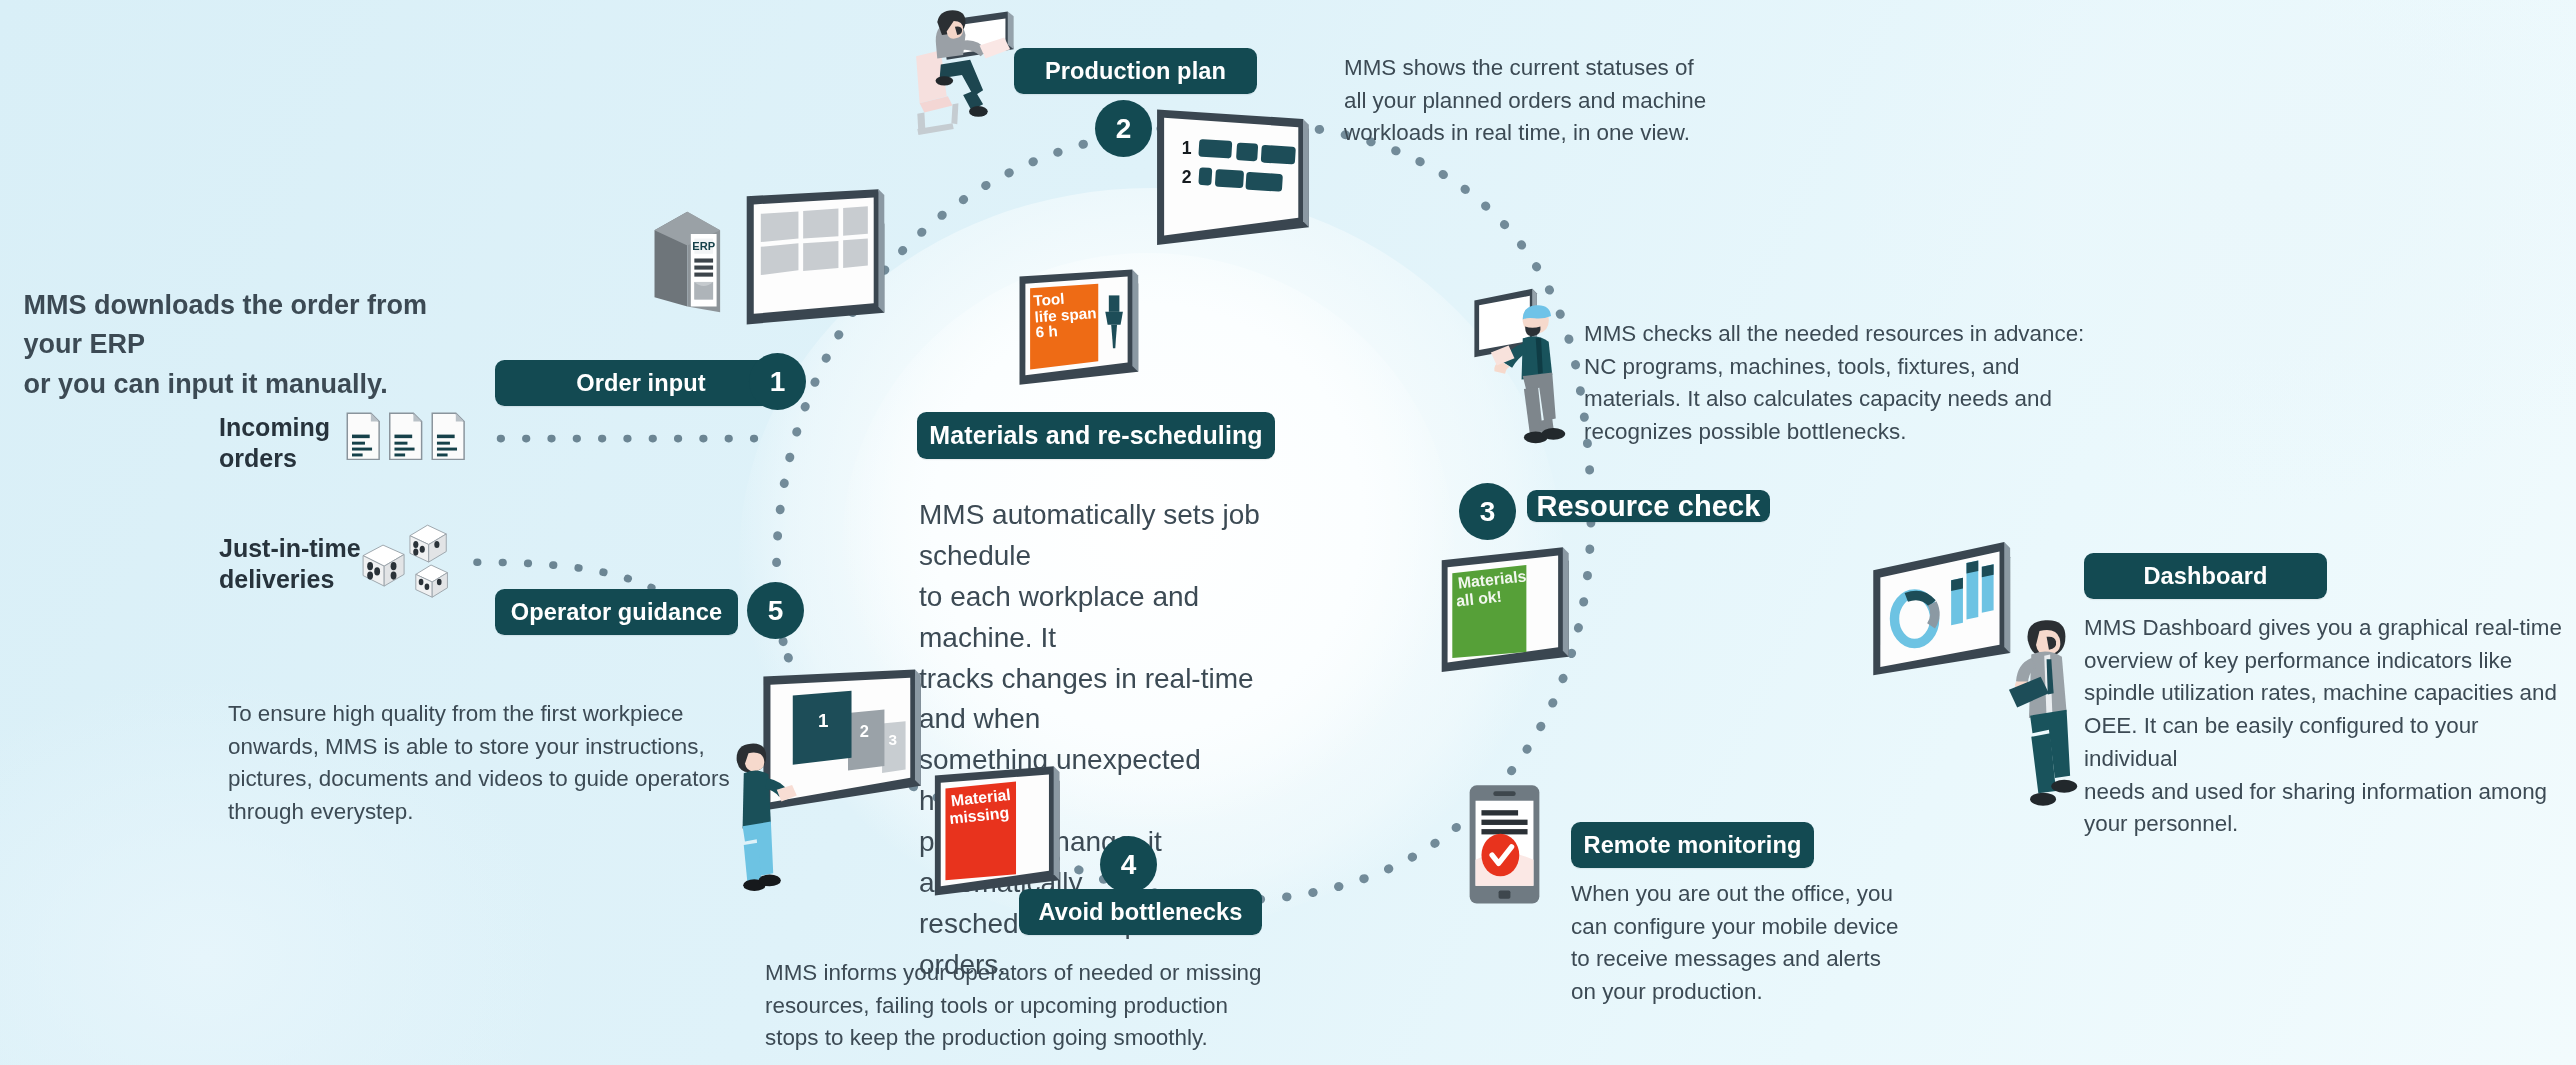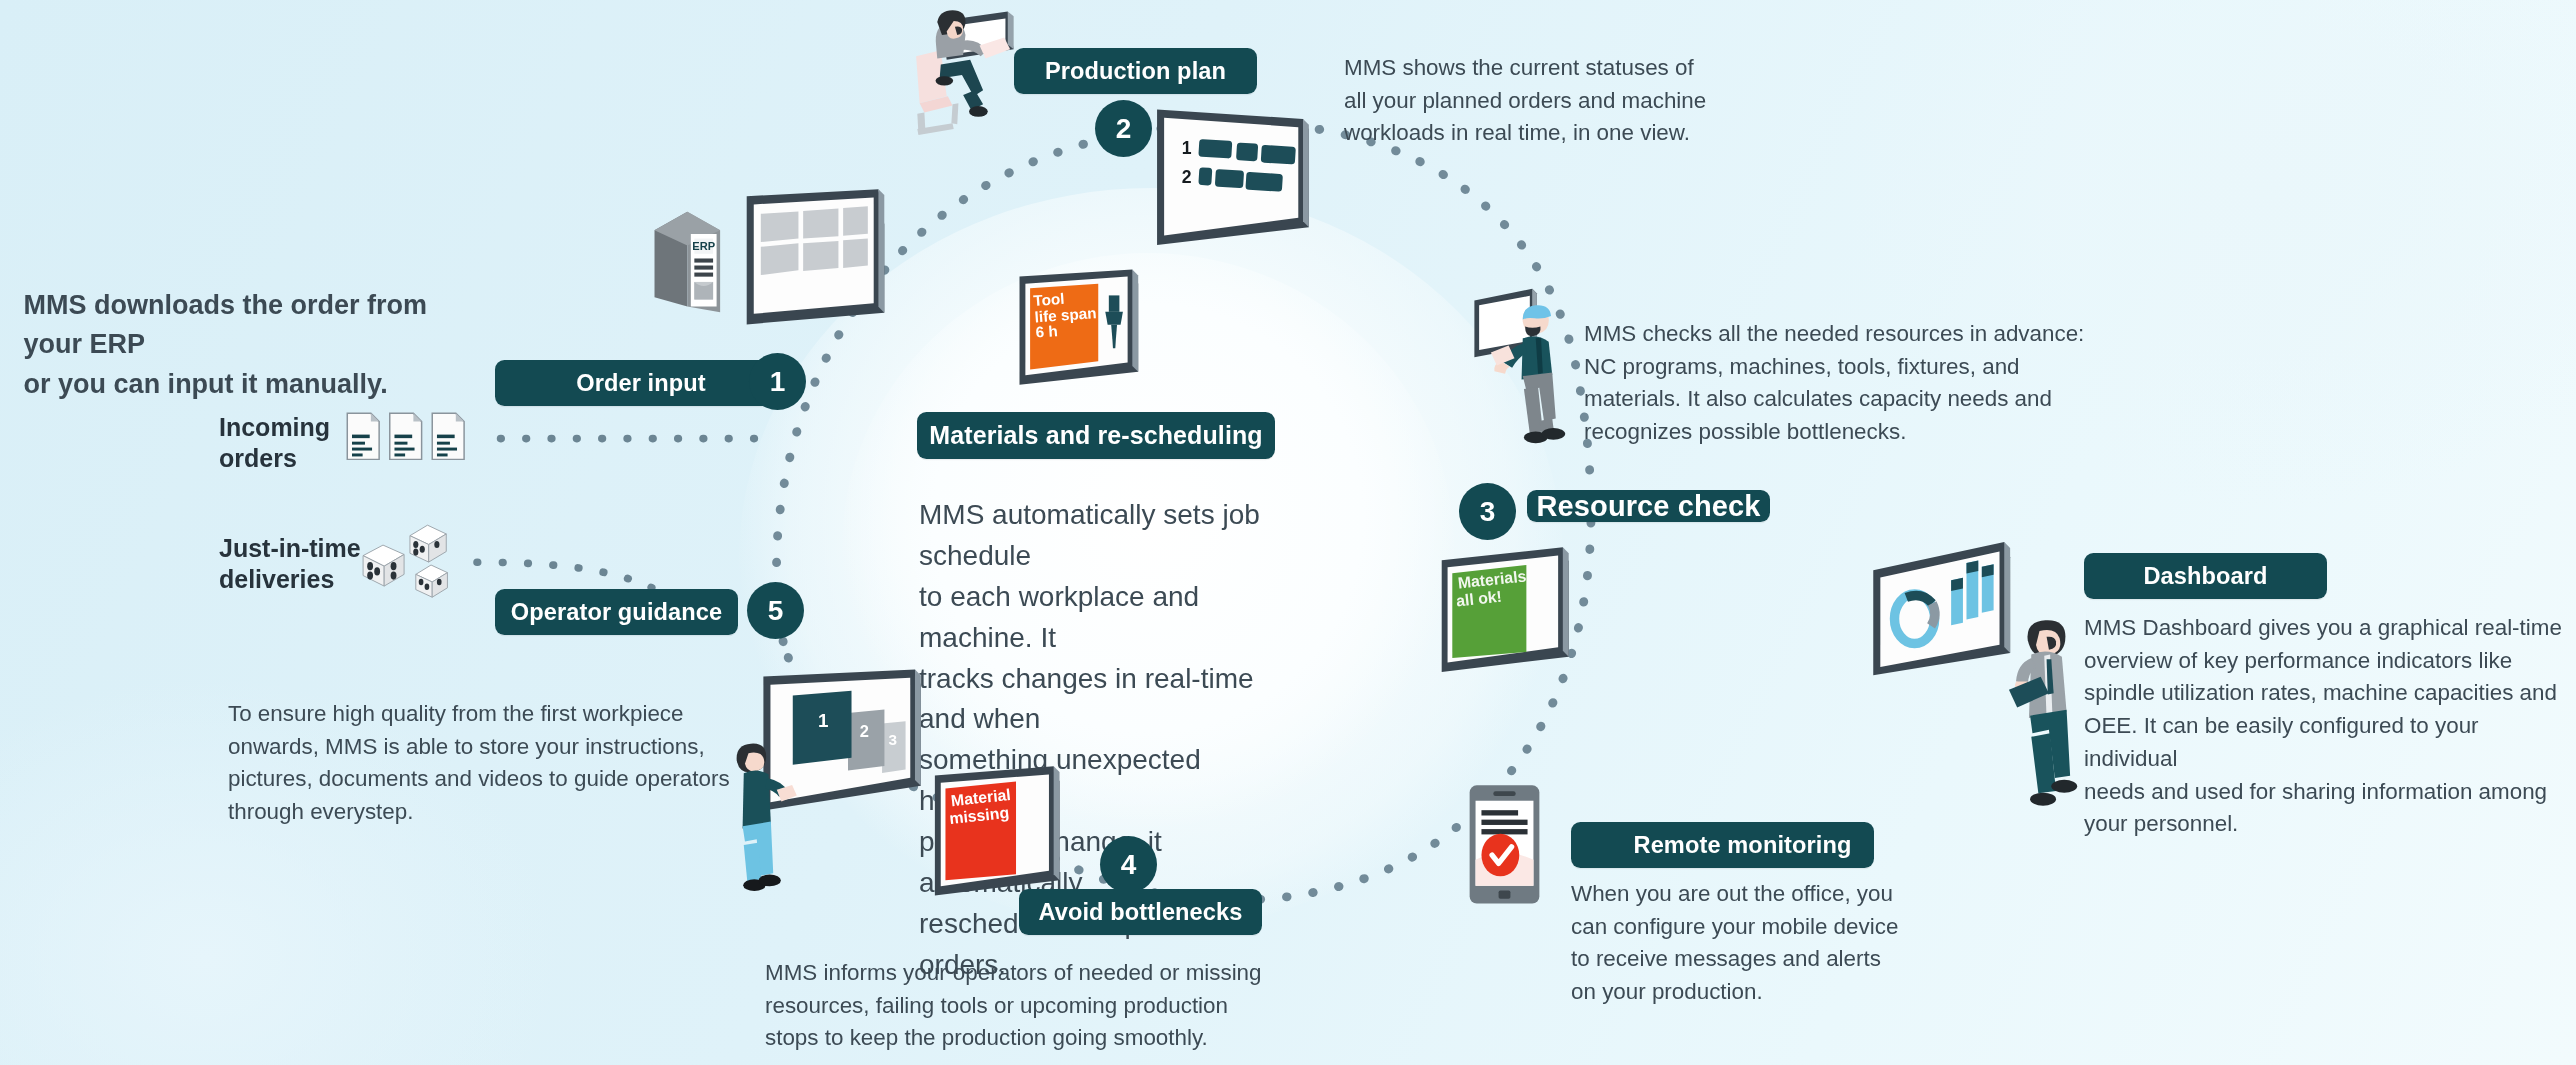--- a/index.html
+++ b/index.html
@@ -372,21 +372,21 @@
     <rect x="46" y="14" width="38" height="8" rx="4" fill="#3e474d"></rect>
     <rect x="55" y="182" width="20" height="14" rx="3" fill="#3e474d"></rect>
     <rect x="26" y="46" width="62" height="9" fill="#2b3136"></rect>
     <rect x="26" y="62" width="78" height="9" fill="#2b3136"></rect>
     <rect x="26" y="78" width="78" height="9" fill="#2b3136"></rect>
     <path d="M16,130 q48,-24 98,0 v44 h-98 z" fill="#fbe8e5"></path>
     <ellipse cx="58" cy="122" rx="32" ry="36" fill="#e8331d"></ellipse>
     <path d="M44,122 l11,14 l22,-28" fill="none" stroke="#ffffff" stroke-width="9" stroke-linecap="round" stroke-linejoin="round"></path>
   </svg>
 
-  <div class="pill" style="left:1571px;top:822px;width:263px;height:46px;font-size:23.6px;padding-left:40px;">Remote monitoring</div>
+  <div class="pill" style="left:1571px;top:822px;width:243px;height:46px;font-size:23.6px;">Remote monitoring</div>
 
   <div class="para" style="left:1571px;top:878px;width:365px;font-size:22.4px;white-space:pre-line;">When you are out the office, you
 can configure your mobile device
 to receive messages and alerts
 on your production.</div>
 
   <svg style="position:absolute;left:1865px;top:529px;" width="177" height="177" viewBox="0 0 300 300">
     <path d="M14,70 L236,22 L246,48 L246,210 L14,248 Z" fill="#3a4650"></path>
     <path d="M236,22 L246,32 L246,210 L236,200 Z" fill="#8b99a3"></path>
     <path d="M26,82 L228,38 L228,196 L26,234 Z" fill="#fdfdfd"></path>

